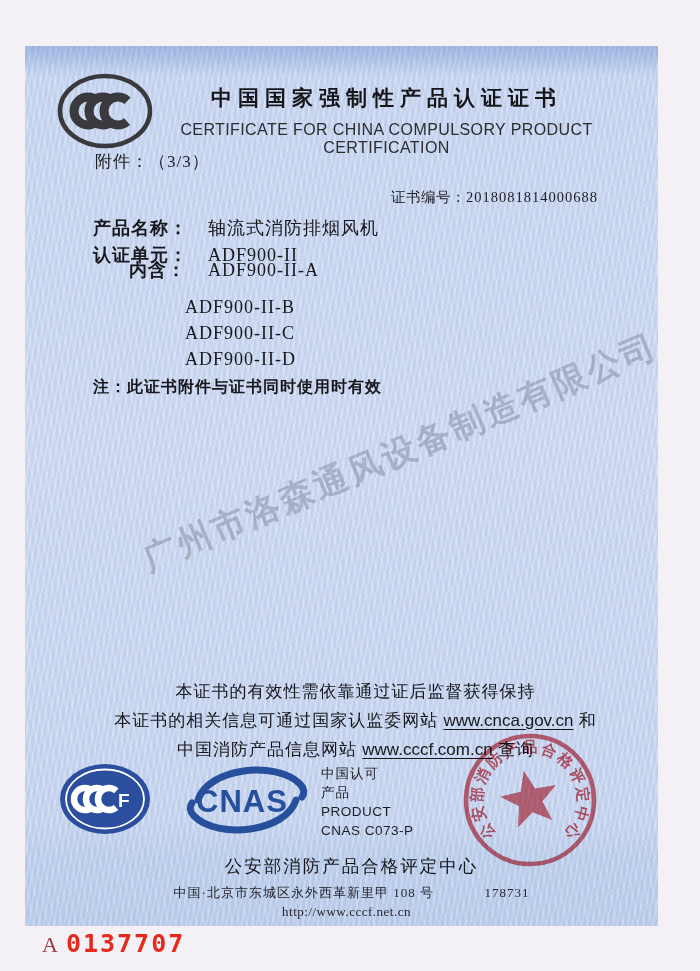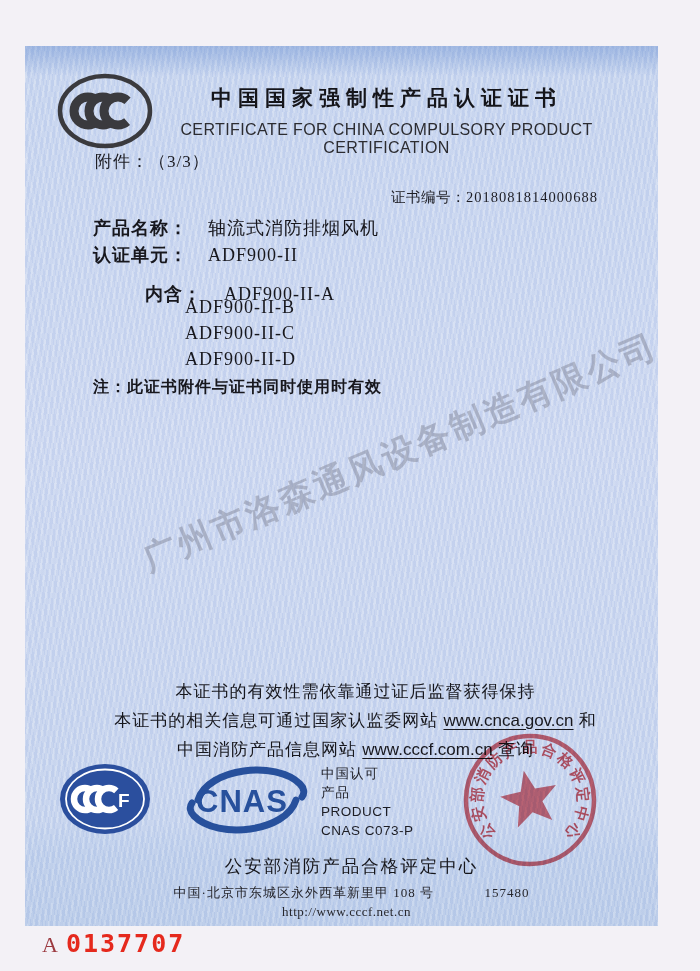--- a/index.html
+++ b/index.html
@@ -35,21 +35,21 @@
     font-family:"Liberation Sans","DejaVu Sans",sans-serif;
   }
   .attachment{position:absolute;left:70px;top:104px;font-size:17px;color:#1c1c22;letter-spacing:1px;}
   .certno{position:absolute;left:366px;top:142px;font-size:14.5px;color:#1d1d24;letter-spacing:.5px;}
   .certno .val{letter-spacing:1px;}
   
   .row{position:absolute;font-size:18px;color:#17171d;white-space:nowrap;}
   .row .lbl{font-weight:bold;letter-spacing:1px;}
   .row .val{letter-spacing:1px;}
   .r0{left:68px;top:170px;} .r1{left:68px;top:197px;}
-  .r2{left:104px;top:236px;margin-left:16px;}
+  .r2{left:104px;top:212px;}
   .r3{left:160px;top:251px;} .r4{left:160px;top:277px;} .r5{left:160px;top:303px;}
   .note{position:absolute;left:68px;top:331px;font-size:16px;font-weight:bold;color:#17171d;letter-spacing:1px;}
   .vgap{display:inline-block;width:20px;}
   
   .watermark{
     position:absolute;left:120px;top:492px;
     transform:rotate(-23deg);transform-origin:left center;
     font-size:34px;letter-spacing:3px;white-space:nowrap;
     color:rgba(128,132,150,.48);font-weight:bold;
   }
@@ -176,21 +176,21 @@
           <text transform="translate(72,72) rotate(84) translate(0,-48)" text-anchor="middle" class="ring-char">定</text>
           <text transform="translate(72,72) rotate(105) translate(0,-48)" text-anchor="middle" class="ring-char">中</text>
           <text transform="translate(72,72) rotate(126) translate(0,-48)" text-anchor="middle" class="ring-char">心</text>
         </g>
     </svg>
 
     <div class="org-name">公安部消防产品合格评定中心</div>
     <div class="org-addr">
       <span>中国·北京市东城区永外西革新里甲 108 号</span>
       <span style="display:inline-block;width:42px;"></span>
-      <span>157480</span>
+      <span>178731</span>
     </div>
     <div class="org-url">http://www.cccf.net.cn</div>
   </div>
 
   <div class="serial">
     <span class="pre">A</span><span class="num">0137707</span>
   </div>
 </div>
 
 </body></html>

